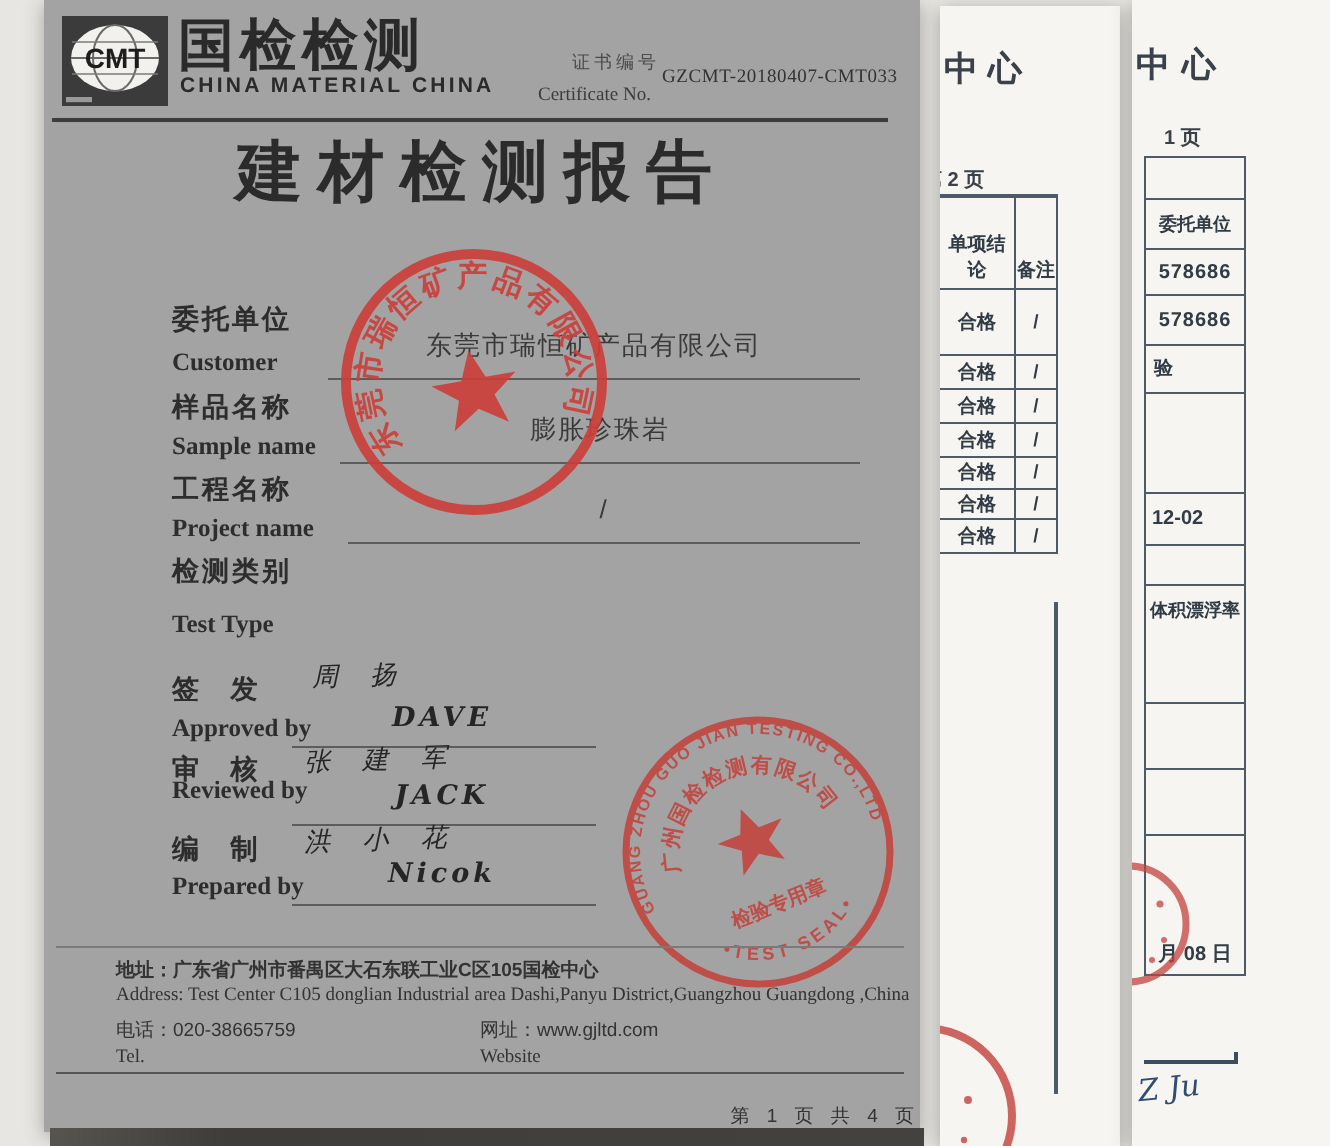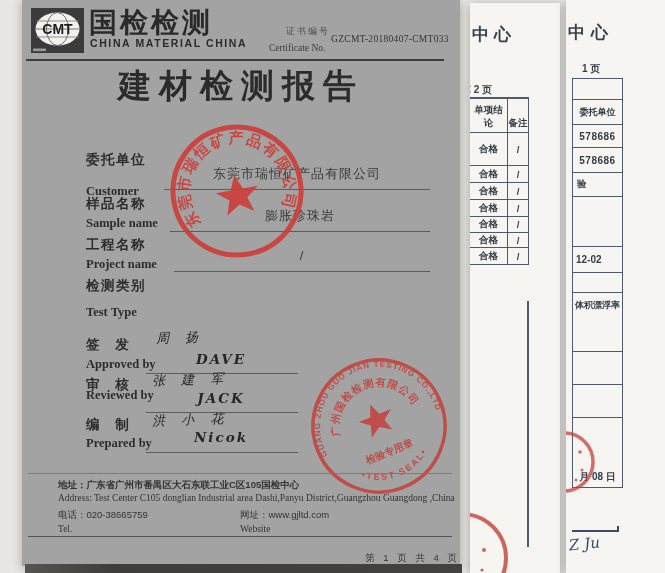--- a/index.html
+++ b/index.html
@@ -63,21 +63,21 @@
   <div class="a cert-cn" style="left:264px;top:25px">证书编号</div>
   <div class="a cert-en" style="left:247px;top:43px">Certificate No.</div>
   <div class="a cert-no" style="left:309px;top:34px">GZCMT-20180407-CMT033</div>
 
   <div class="a hrule" style="left:4px;top:59px;width:418px"></div>
 
   <div class="a title" style="top:64px">建材检测报告</div>
 
   <div class="a" style="left:64px;top:151px">
     <div class="cn-label">委托单位</div>
-    <div class="en-label" style="margin-top:15px">Customer</div>
+    <div class="en-label" style="margin-top:5px">Customer</div>
   </div>
   <div class="fline" style="left:142px;top:164px;width:266px;height:26px">
     <span class="fval">东莞市瑞恒矿产品有限公司</span>
   </div>
 
   <div class="a" style="left:64px;top:195px">
     <div class="cn-label">样品名称</div>
     <div class="en-label" style="margin-top:3px">Sample name</div>
   </div>
   <div class="fline" style="left:148px;top:206px;width:260px;height:26px">
@@ -155,21 +155,21 @@
   <div class="a ft-serif" style="left:218px;top:524px">Website</div>
   <div class="a" style="left:6px;top:536px;width:424px;border-top:1.5px solid #555"></div>
   <div class="a pageno" style="top:552px">第 1 页 共 4 页</div>
 </div>
 
 <div class="page" id="page2">
   <div class="a partial-cn" style="left:2px;top:20px;font-size:17px;letter-spacing:5px">中心</div>
   <div class="a partial-cn" style="left:-9px;top:80px;font-size:10px">第  2  页</div>
 
   <div class="tbl" style="left:0;top:94px;width:59px;border-top:2px solid #4d5a68;border-right:1.5px solid #4d5a68">
-    <div class="trow" style="height:34px;align-items:flex-end">
+    <div class="trow" style="height:46px;align-items:flex-end">
       <div class="tcell" style="width:37px;padding-bottom:2px">单项结论</div>
       <div class="tcell" style="flex:1;border-left:1.5px solid #4d5a68;align-self:stretch;display:flex;align-items:flex-end;justify-content:center;padding-bottom:2px">备注</div>
     </div>
     <div class="trow" style="height:33px">
       <div class="tcell" style="width:37px">合格</div>
       <div class="tcell" style="flex:1;border-left:1.5px solid #4d5a68;align-self:stretch;display:flex;align-items:center;justify-content:center">/</div>
     </div>
     <div class="trow" style="height:17px">
       <div class="tcell" style="width:37px">合格</div>
       <div class="tcell" style="flex:1;border-left:1.5px solid #4d5a68;align-self:stretch;display:flex;align-items:center;justify-content:center">/</div>

